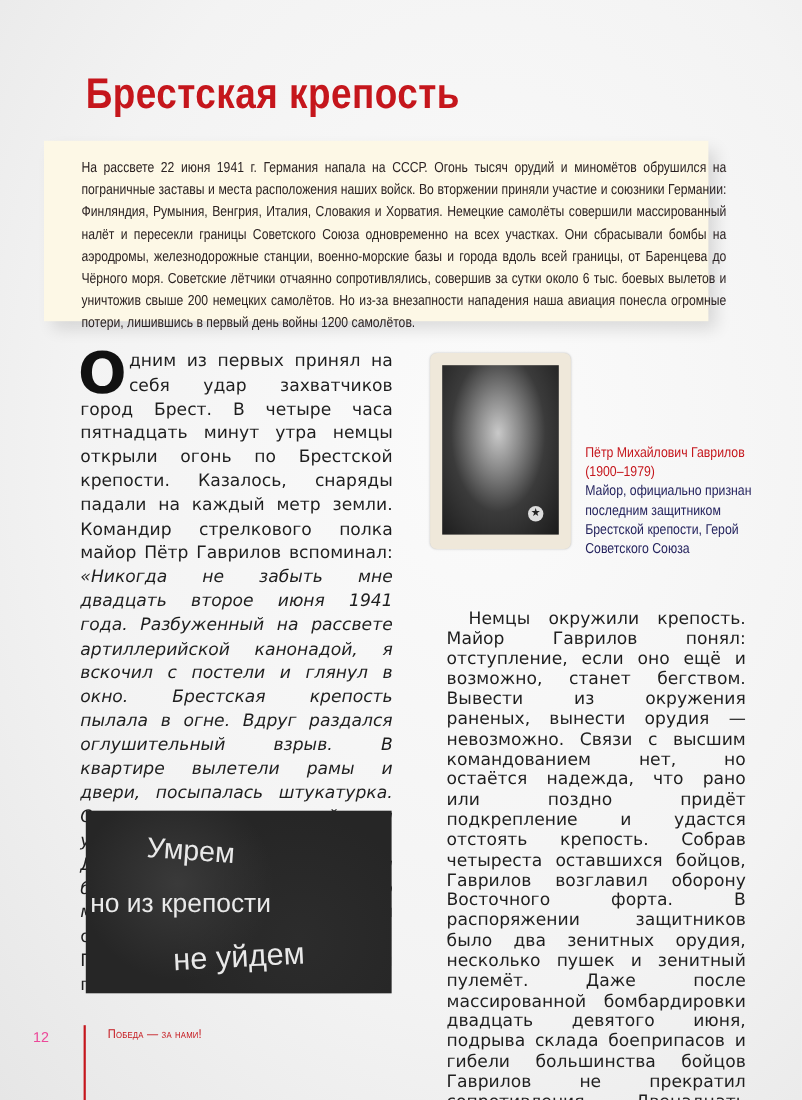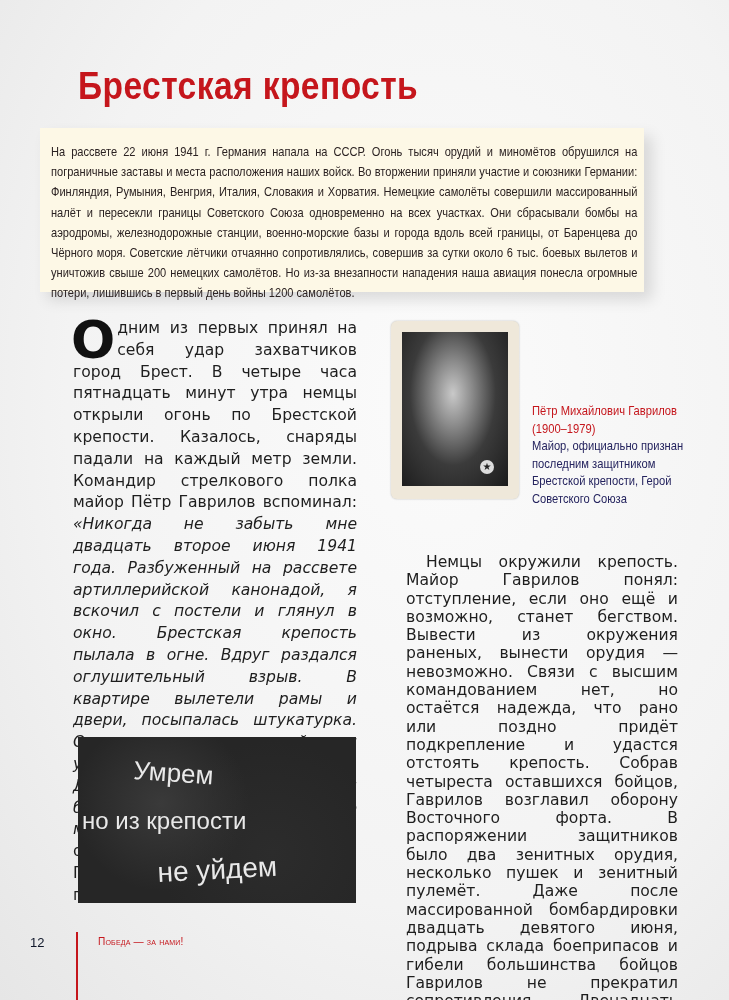--- a/index.html
+++ b/index.html
@@ -13,21 +13,21 @@
       position: absolute; left: 78px; top: 64px;
       font-family: "Liberation Sans", sans-serif; font-weight: bold;
       font-size: 39px; letter-spacing: 0.5px;
       color: #c5161c; transform: scaleX(0.86); transform-origin: left top;
       white-space: nowrap;
     }
     .intro-box {
       position: absolute; left: 40px; top: 128px; width: 604px; height: 164px;
       background: #fdf8e6;
       box-shadow: 8px 8px 14px rgba(0,0,0,0.12);
-      padding: 14px 0 0 11px; box-sizing: border-box;
+      padding: 14px 0 0 34px; box-sizing: border-box;
     }
     .intro-text {
       font-family: "Liberation Sans", sans-serif; font-size: 13.2px; line-height: 20.2px;
       color: #2b2222; text-align: justify; transform: scaleX(0.84); transform-origin: left top;
       width: 698px; margin: 0;
     }
     .col-left {
       position: absolute; left: 73px; top: 318px; width: 284px;
       font-size: 15.6px; line-height: 21.8px; text-align: justify;
       word-spacing: 2px;
@@ -70,21 +70,21 @@
         radial-gradient(circle at 70% 70%, #2c2c2c 0%, transparent 50%),
         #262626;
       overflow: hidden;
     }
     .wall-photo svg { width: 100%; height: 100%; }
     .footer-line {
       position: absolute; left: 76px; top: 932px; width: 2px; height: 68px; background: #c5161c;
     }
     .page-num {
       position: absolute; left: 30px; top: 935px;
-      font-family: "Liberation Sans", sans-serif; font-size: 13px; color: #0f172a;
+      font-family: "Liberation Sans", sans-serif; font-size: 13px; color: #ec4899;
     }
     .running-title {
       position: absolute; left: 98px; top: 935px;
       font-family: "Liberation Sans", sans-serif; font-size: 11.5px; color: #c5161c;
       font-variant: small-caps; letter-spacing: 0.2px; transform: scaleX(0.88); transform-origin: left top;
       white-space: nowrap;
     }
   </style>
 </head>
 <body>

